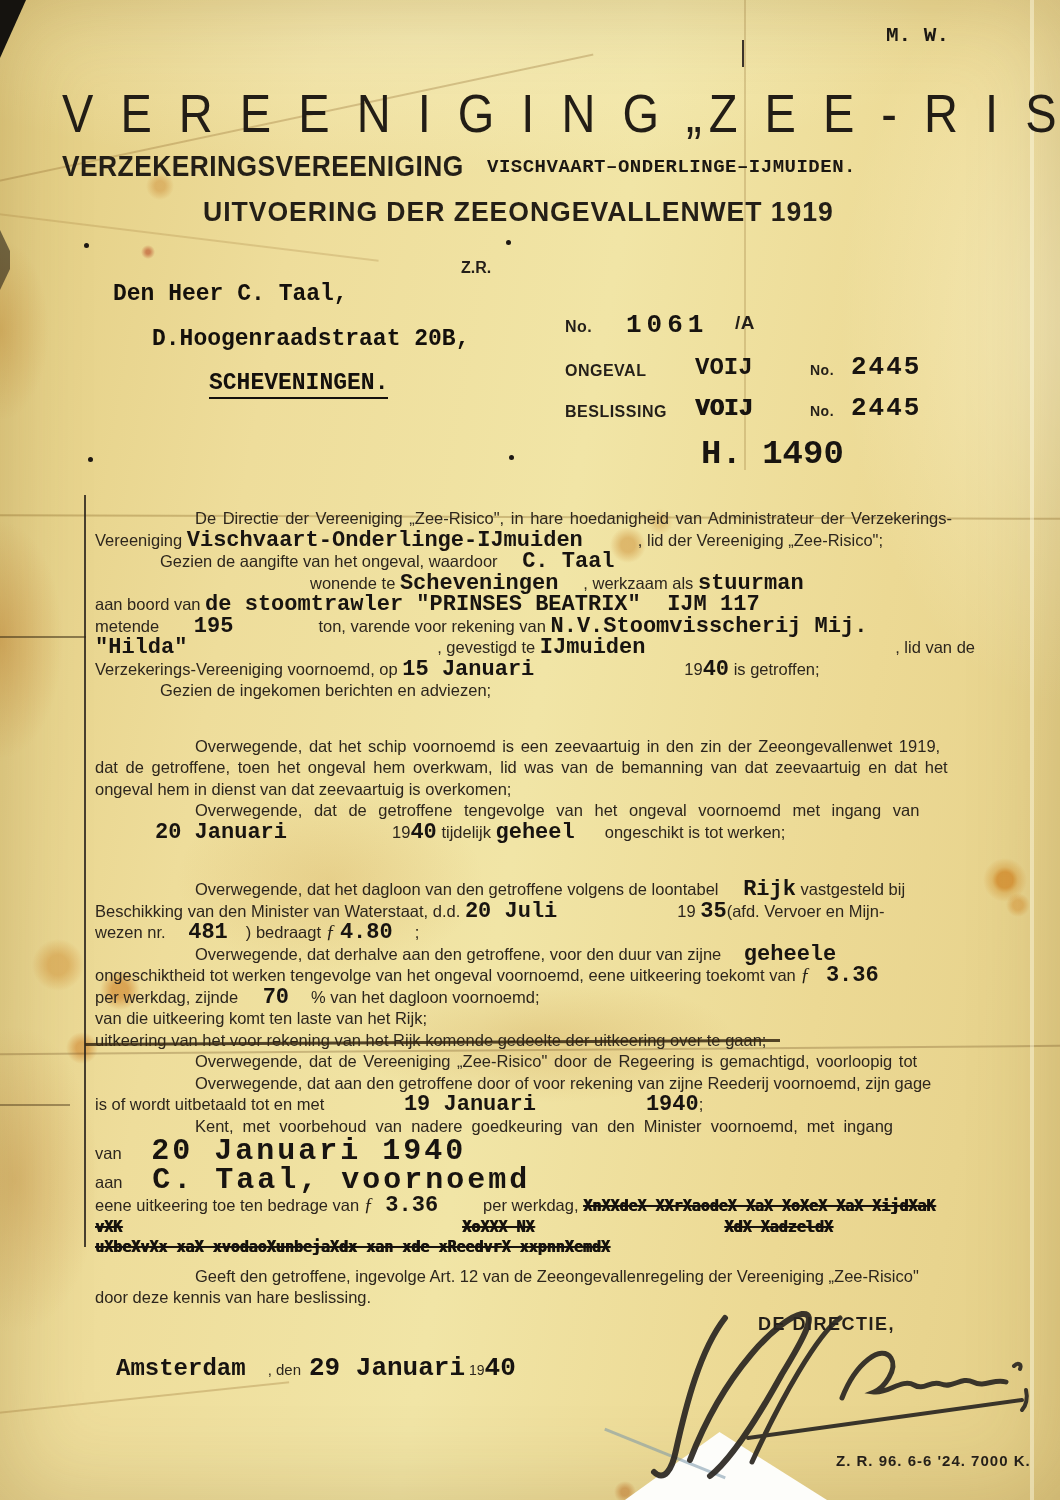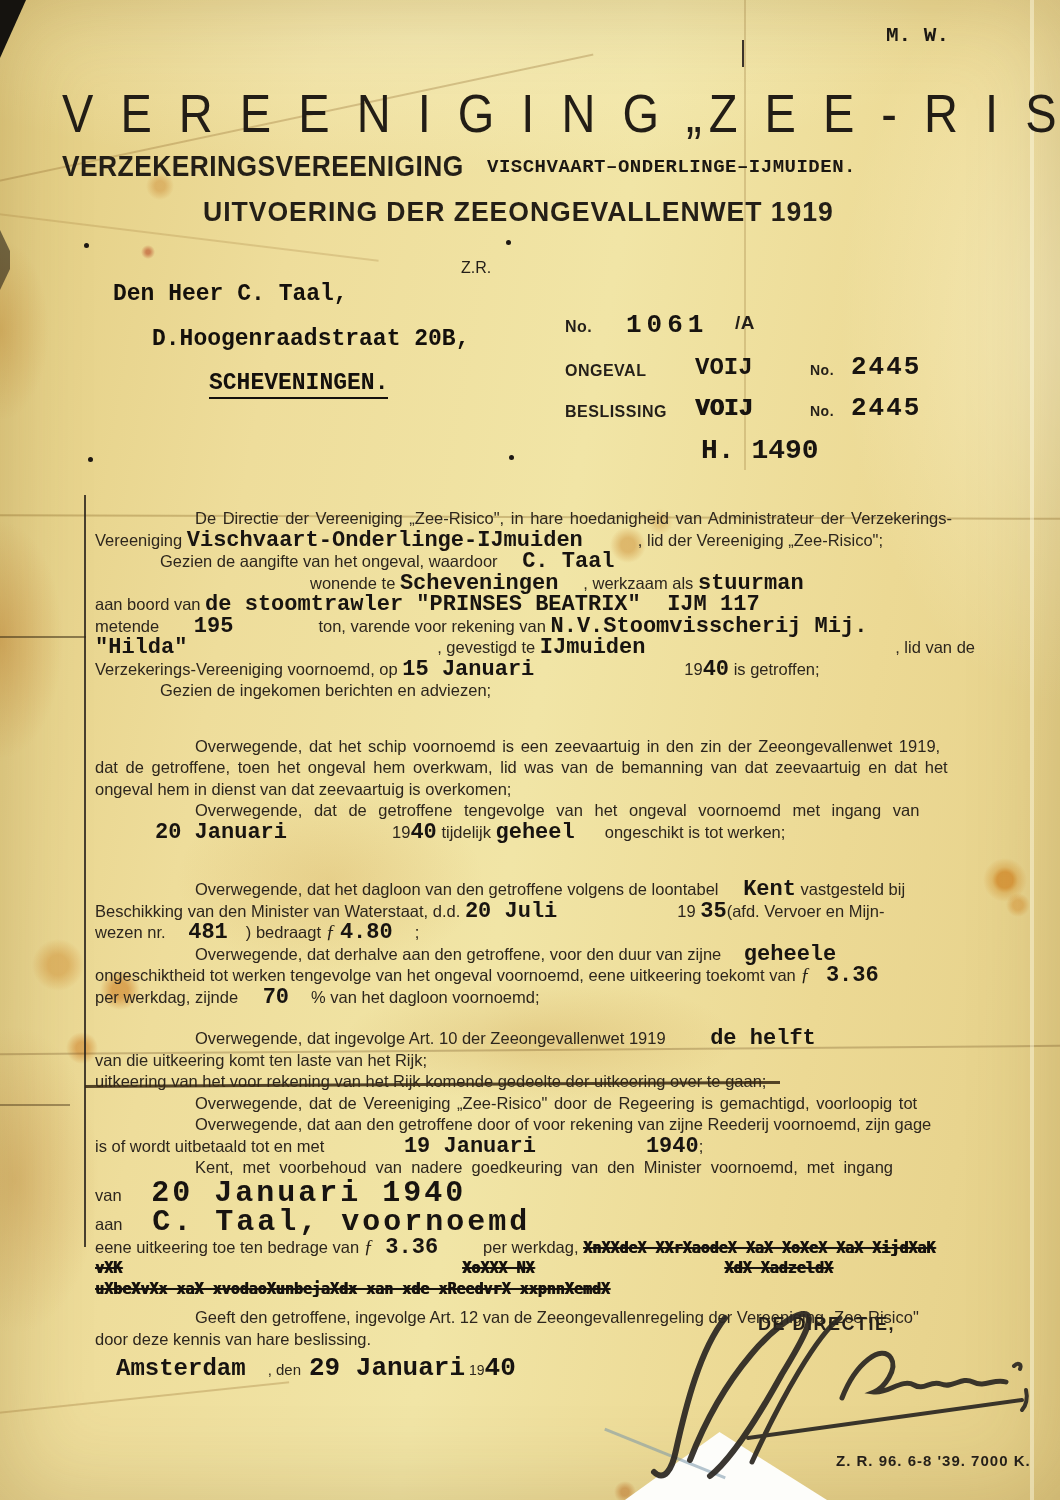--- a/index.html
+++ b/index.html
@@ -40,21 +40,21 @@
   
   .mw{left:886px;top:24px;font-family:"Liberation Mono",monospace;font-weight:700;font-size:21px;color:#1c1813;}
   .doc-title{left:62px;top:82px;font-size:47px;letter-spacing:7px;font-weight:400;color:#221d16;
     transform:scaleY(1.14);transform-origin:left top;white-space:nowrap;}
   .sub1{left:62px;top:149px;font-size:30px;font-weight:700;color:#241f17;letter-spacing:.5px;
     transform:scaleX(.88);transform-origin:left top;white-space:nowrap;}
   .sub1t{left:487px;top:156px;font-family:"Liberation Mono",monospace;font-weight:700;font-size:19px;
     letter-spacing:.5px;color:#1b1712;white-space:nowrap;}
   .sub2{left:203px;top:196px;font-size:28px;font-weight:700;color:#241f17;letter-spacing:1px;
     transform:scaleX(.95);transform-origin:left top;white-space:nowrap;}
-  .zr{left:461px;top:259px;font-size:16px;font-weight:400;color:#241f19;}
+  .zr{left:461px;top:259px;font-size:16px;font-weight:700;color:#241f19;}
   
   .addr{font-family:"Liberation Mono","DejaVu Sans Mono",monospace;font-weight:700;font-size:23px;color:#14100c;white-space:pre;}
   .addr1{left:113px;top:281px}.addr2{left:152px;top:326px}
   .addr3{left:209px;top:370px;border-bottom:2.5px solid #14100c;padding-bottom:1px;}
   
   .refs{left:563px;top:310px;width:440px;height:170px;}
   .lbl{font-size:16px;font-weight:700;color:#241f19;letter-spacing:.5px;}
   .rv{font-family:"Liberation Mono","DejaVu Sans Mono",monospace;font-weight:700;color:#181410;}
   
   .body-block{left:95px;top:508px;width:880px;}
@@ -138,21 +138,21 @@
     <span class="abs lbl" style="left:2px;top:52px">ONGEVAL</span>
     <span class="abs rv" style="left:132px;top:44px;font-size:24px">VOIJ</span>
     <span class="abs lbl" style="left:247px;top:52px;font-size:14px">No.</span>
     <span class="abs rv" style="left:288px;top:42px;font-size:26px;letter-spacing:2px">2445</span>
 
     <span class="abs lbl" style="left:2px;top:93px">BESLISSING</span>
     <span class="abs rv" style="left:132px;top:85px;font-size:24px;text-shadow:1px 0 currentColor">VOIJ</span>
     <span class="abs lbl" style="left:247px;top:93px;font-size:14px">No.</span>
     <span class="abs rv" style="left:288px;top:83px;font-size:26px;letter-spacing:2px">2445</span>
 
-    <span class="abs rv" style="left:138px;top:125px;font-size:28px">H. 1490</span>
+    <span class="abs rv" style="left:138px;top:125px;font-size:34px">H. 1490</span>
   </div>
 
   <div class="abs vrule"></div>
 
   <div class="abs body-block" id="body">
       <div class="line ws2" style="padding-left: 100px;"><span class="p">De Directie der Vereeniging „Zee-Risico", in hare hoedanigheid van Administrateur der Verzekerings-</span></div>
       <div class="line"><span class="p">Vereeniging </span><span class="t">Vischvaart-Onderlinge-IJmuiden</span><span class="gap" style="width: 55px;"></span><span class="p">, lid der Vereeniging „Zee-Risico";</span></div>
       <div class="line" style="padding-left: 65px;"><span class="p b">Gezien</span><span class="p"> de aangifte van het ongeval, waardoor </span><span class="gap" style="width: 20px;"></span><span class="t">C. Taal</span></div>
       <div class="line" style="padding-left: 215px;"><span class="p">wonende te </span><span class="t">Scheveningen</span><span class="gap" style="width: 25px;"></span><span class="p">, werkzaam als </span><span class="t">stuurman</span></div>
       <div class="line"><span class="p">aan boord van </span><span class="t">de stoomtrawler "PRINSES BEATRIX"  IJM 117</span></div>
@@ -165,27 +165,26 @@
         <span class="fsp"></span>
         <span class="p">, lid van de</span>
       </div>
       <div class="line"><span class="p">Verzekerings-Vereeniging voornoemd, op </span><span class="t">15 Januari</span><span class="gap" style="width: 150px;"></span><span class="p">19</span><span class="t">40</span><span class="p"> is getroffen;</span></div>
       <div class="line" style="padding-left: 65px;"><span class="p b">Gezien</span><span class="p"> de ingekomen berichten en adviezen;</span></div>
       <div class="line ws2" style="padding-left: 100px; margin-top: 34px;"><span class="p b">Overwegende,</span><span class="p"> dat het schip voornoemd is een zeevaartuig in den zin der Zeeongevallenwet 1919,</span></div>
       <div class="line ws3"><span class="p">dat de getroffene, toen het ongeval hem overkwam, lid was van de bemanning van dat zeevaartuig en dat het</span></div>
       <div class="line"><span class="p">ongeval hem in dienst van dat zeevaartuig is overkomen;</span></div>
       <div class="line ws6" style="padding-left: 100px;"><span class="p b">Overwegende,</span><span class="p"> dat de getroffene tengevolge van het ongeval voornoemd met ingang van</span></div>
       <div class="line" style="padding-left: 60px;"><span class="t">20 Januari</span><span class="gap" style="width: 105px;"></span><span class="p">19</span><span class="t">40</span><span class="p"> tijdelijk </span><span class="t">geheel</span><span class="gap" style="width: 30px;"></span><span class="p">ongeschikt is tot werken;</span></div>
-      <div class="line" style="padding-left: 100px; margin-top: 36px;"><span class="p b">Overwegende,</span><span class="p"> dat het dagloon van den getroffene volgens de loontabel </span><span class="gap" style="width: 20px;"></span><span class="t">Kent</span><span class="p"> vastgesteld bij</span></div>
+      <div class="line" style="padding-left: 100px; margin-top: 36px;"><span class="p b">Overwegende,</span><span class="p"> dat het dagloon van den getroffene volgens de loontabel </span><span class="gap" style="width: 20px;"></span><span class="t">Rijk</span><span class="p"> vastgesteld bij</span></div>
       <div class="line"><span class="p">Beschikking van den Minister van Waterstaat, d.d. </span><span class="t">20 Juli</span><span class="gap" style="width: 120px;"></span><span class="p">19 </span><span class="t">35</span><span class="p">(afd. Vervoer en Mijn-</span></div>
       <div class="line"><span class="p">wezen nr. </span><span class="gap" style="width: 18px;"></span><span class="t">481</span><span class="gap" style="width: 18px;"></span><span class="p">) bedraagt </span><span class="fl">ƒ </span><span class="t">4.80</span><span class="gap" style="width: 22px;"></span><span class="p">;</span></div>
       <div class="line" style="padding-left: 100px;"><span class="p b">Overwegende,</span><span class="p"> dat derhalve aan den getroffene, voor den duur van zijne </span><span class="gap" style="width: 18px;"></span><span class="t">geheele</span></div>
       <div class="line"><span class="p">ongeschiktheid tot werken tengevolge van het ongeval voornoemd, eene uitkeering toekomt van </span><span class="fl">ƒ</span><span class="gap" style="width: 16px;"></span><span class="t">3.36</span></div>
       <div class="line"><span class="p">per werkdag, zijnde </span><span class="gap" style="width: 20px;"></span><span class="t">70</span><span class="gap" style="width: 22px;"></span><span class="p">% van het dagloon voornoemd;</span></div>
-      <div class="line" style="padding-left: 100px; margin-top: 20px;"><span class="p b">Overwegende,</span><span class="p"> dat ingevolge Art. 10 der Zeeongevallenwet 1919 </span><span class="gap" style="width: 40px;"></span><span class="t">de helft</span></div>
       <div class="line"><span class="p">van die uitkeering komt ten laste van het Rijk;</span></div>
       <div class="line struck"><span class="p">uitkeering van het voor rekening van het Rijk komende gedeelte der uitkeering over te gaan;</span></div>
       <div class="line ws2" style="padding-left: 100px;"><span class="p b">Overwegende,</span><span class="p"> dat de Vereeniging „Zee-Risico" door de Regeering is gemachtigd, voorloopig tot</span></div>
       <div class="line" style="padding-left: 100px;"><span class="p b">Overwegende,</span><span class="p"> dat aan den getroffene door of voor rekening van zijne Reederij voornoemd, zijn gage</span></div>
       <div class="line"><span class="p">is of wordt uitbetaald tot en met </span><span class="gap" style="width: 75px;"></span><span class="t">19 Januari</span><span class="gap" style="width: 110px;"></span><span class="t">1940</span><span class="p">;</span></div>
       <div class="line ws4" style="padding-left: 100px;"><span class="p b">Kent,</span><span class="p"> met voorbehoud van nadere goedkeuring van den Minister voornoemd, met ingang</span></div>
       <div class="line tall"><span class="p">van </span><span class="gap" style="width: 25px;"></span><span class="t T">20 Januari 1940</span></div>
       <div class="line tall"><span class="p">aan </span><span class="gap" style="width: 25px;"></span><span class="t T">C. Taal, voornoemd</span></div>
       <div class="line"><span class="p">eene uitkeering toe ten bedrage van </span><span class="fl">ƒ</span><span class="gap" style="width: 12px;"></span><span class="t">3.36</span><span class="gap" style="width: 45px;"></span><span class="p">per werkdag, </span><span class="x">XnXXdeX XXrXaodeX XaX XoXeX XaX XijdXaK</span></div>
       <div class="line"><span class="x">vXK</span><span class="gap" style="width: 340px;"></span><span class="x">XoXXX NX</span><span class="gap" style="width: 190px;"></span><span class="x">XdX XadzeldX</span></div>
@@ -211,14 +210,14 @@
       <path d="M95,48 C70,80 56,135 46,180 C42,200 34,212 24,202" stroke-width="6"></path>
       <path d="M60,190 C95,100 150,48 172,44 C188,42 174,68 152,104 C122,158 98,192 80,206" stroke-width="6"></path>
       <path d="M122,192 C152,126 188,64 210,48" stroke-width="5"></path>
       <path d="M212,128 C226,92 252,74 261,88 C268,99 254,118 244,122 C258,124 272,108 284,115 C294,121 300,110 311,114 C323,119 331,106 343,112 C355,118 364,108 376,112" stroke-width="5"></path>
       <path d="M118,168 C200,156 322,140 392,130" stroke-width="4"></path>
       <path d="M384,96 C388,92 392,94 390,99" stroke-width="4"></path>
       <path d="M396,120 C398,128 396,136 392,140" stroke-width="4"></path>
     </g>
   </svg>
 
-  <div class="abs printcode">Z. R. 96. 6-8 '39. 7000 K.</div>
+  <div class="abs printcode">Z. R. 96. 6-6 '24. 7000 K.</div>
 </div>
 
 </body></html>

